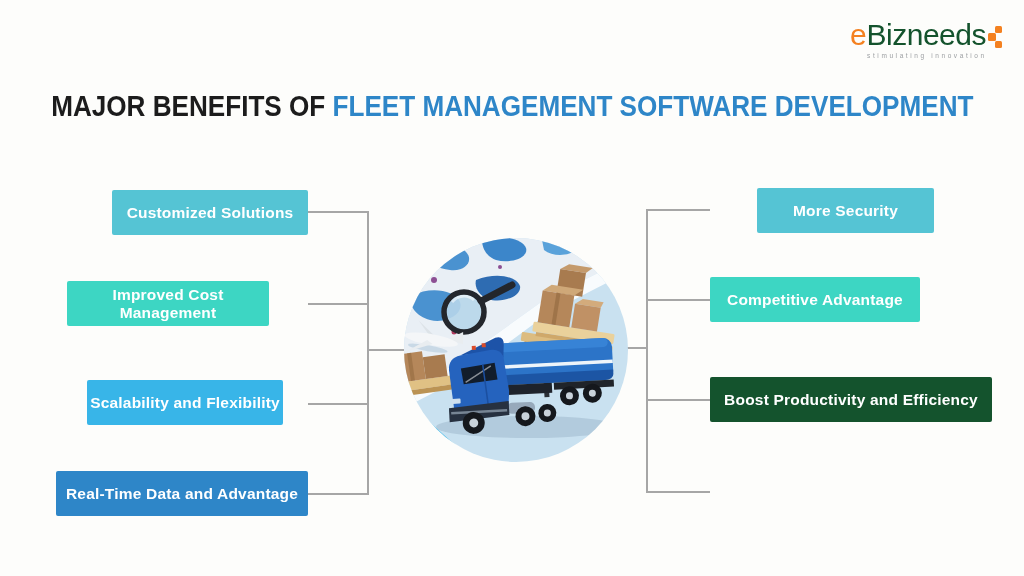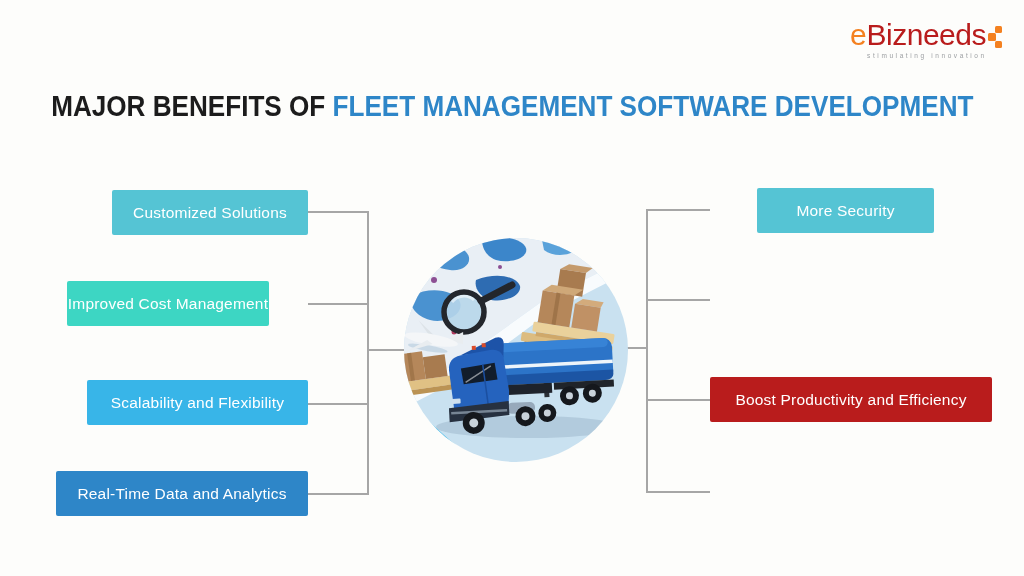--- a/index.html
+++ b/index.html
@@ -6,21 +6,21 @@
   .canvas {
     position:relative; width:1024px; height:576px; overflow:hidden;
     background:#fdfdfb;
     font-family:"Liberation Sans", sans-serif;
   }
 
   
   .logo { position:absolute; top:20px; right:20px; text-align:center; line-height:1; }
   .logo-row { display:flex; align-items:flex-end; justify-content:center; }
   .logo-e   { color:#F48120; font-size:30px; font-weight:normal; }
-  .logo-rest{ color:#b91c1c; font-size:30px; font-weight:normal; letter-spacing:-0.5px; }
+  .logo-rest{ color:#14532d; font-size:30px; font-weight:normal; letter-spacing:-0.5px; }
   .logo-mark{ position:relative; width:16px; height:26px; display:inline-block; margin-left:2px; }
   .logo-mark i { position:absolute; background:#F48120; border-radius:1.5px; }
   .logo-mark .s1 { width:7px; height:7px; left:7px; top:2px; }
   .logo-mark .s2 { width:8px; height:8px; left:0;  top:9px; }
   .logo-mark .s3 { width:7px; height:7px; left:7px; top:17px; }
   .tagline { margin-top:3px; font-size:6.5px; letter-spacing:2.6px; color:#9B9EA1; text-align:center; }
 
   
   .title {
     position:absolute; top:90px; left:0; width:100%; margin:0;
@@ -43,26 +43,26 @@
   .rb1 { left:648px; top:209px; width:62px; height:2px; }
   .rb2 { left:648px; top:299px; width:62px; height:2px; }
   .rb3 { left:648px; top:399px; width:62px; height:2px; }
   .rb4 { left:648px; top:491px; width:62px; height:2px; }
   .rc  { left:600px; top:347px; width:48px; height:2px; }
 
   
   .benefit {
     position:absolute; height:45px; z-index:2; border-radius:2px;
     display:flex; align-items:center; justify-content:center;
-    color:#FFFFFF; font-weight:normal; font-size:15.5px; letter-spacing:0.2px;
+    color:#FFFFFF; font-weight:bold; font-size:15.5px; letter-spacing:0.2px;
     text-align:center;
   }
   .b-l1 { left:112px; top:190px; width:196px; }
   .b-l2 { left:67px;  top:281px; width:202px; }
-  .b-l3 { left:87px;  top:380px; width:221px; }
+  .b-l3 { left:87px;  top:380px; width:196px; }
   .b-l4 { left:56px;  top:471px; width:252px; }
   .b-r1 { left:710px; top:188px; width:177px;margin-left:47px; }
   .b-r2 { left:710px; top:277px; width:210px; }
   .b-r3 { left:710px; top:377px; width:282px; }
   .b-r4 { left:710px; top:471px; width:236px; }
 
   
   .center-circle { position:absolute; left:404px; top:238px; width:224px; height:224px; z-index:2; }
 </style>
 </head>
@@ -94,24 +94,25 @@
   <div class="line rt"></div>
   <div class="line rb1"></div>
   <div class="line rb2"></div>
   <div class="line rb3"></div>
   <div class="line rb4"></div>
   <div class="line rc"></div>
 
   <div class="benefit b-l1" style="background-color: rgb(85, 196, 212);">Customized Solutions</div>
   <div class="benefit b-l2" style="background-color: rgb(61, 214, 195);">Improved Cost Management</div>
   <div class="benefit b-l3" style="background-color: rgb(56, 181, 232);">Scalability and Flexibility</div>
-  <div class="benefit b-l4" style="background-color: rgb(46, 134, 200);">Real-Time Data and Analytics</div>
+  <div class="benefit b-l4" style="background-color: rgb(46, 134, 200);">Real-Time Data and Advantage</div>
 
   <div class="benefit b-r1" style="background-color: rgb(85, 196, 212);">More Security</div>
-  <div class="benefit b-r3" style="background-color: #b91c1c; text-align: center;">Boost Productivity and Efficiency</div>
+  <div class="benefit b-r2" style="background-color: rgb(61, 214, 195);">Competitive Advantage</div>
+  <div class="benefit b-r3" style="background-color: #14532d; text-align: center;">Boost Productivity and Efficiency</div>
 
   <div class="center-circle">
     <svg viewBox="0 0 224 224" width="224" height="224">
       <defs>
         <clipPath id="cc">
             <circle cx="112" cy="112" r="112"></circle>
           </clipPath>
       </defs>
       <g clip-path="url(#cc)">
 

